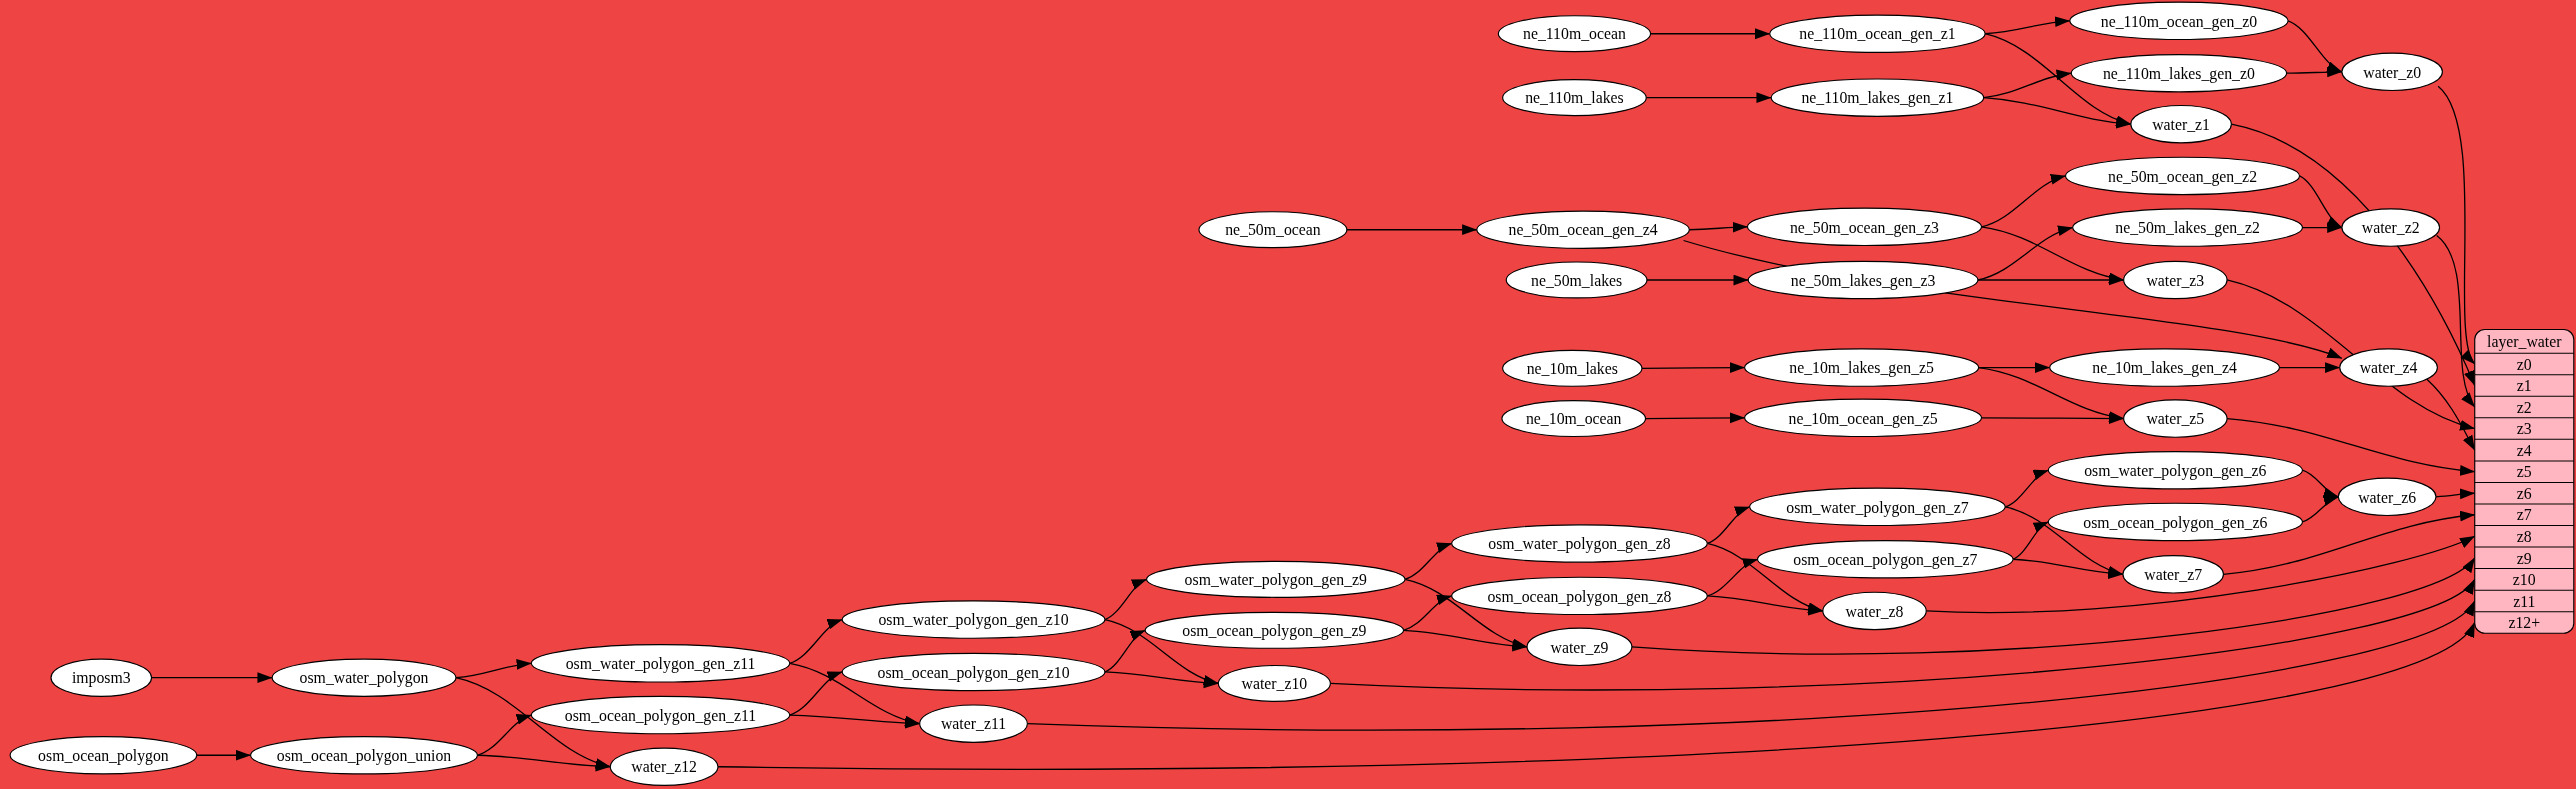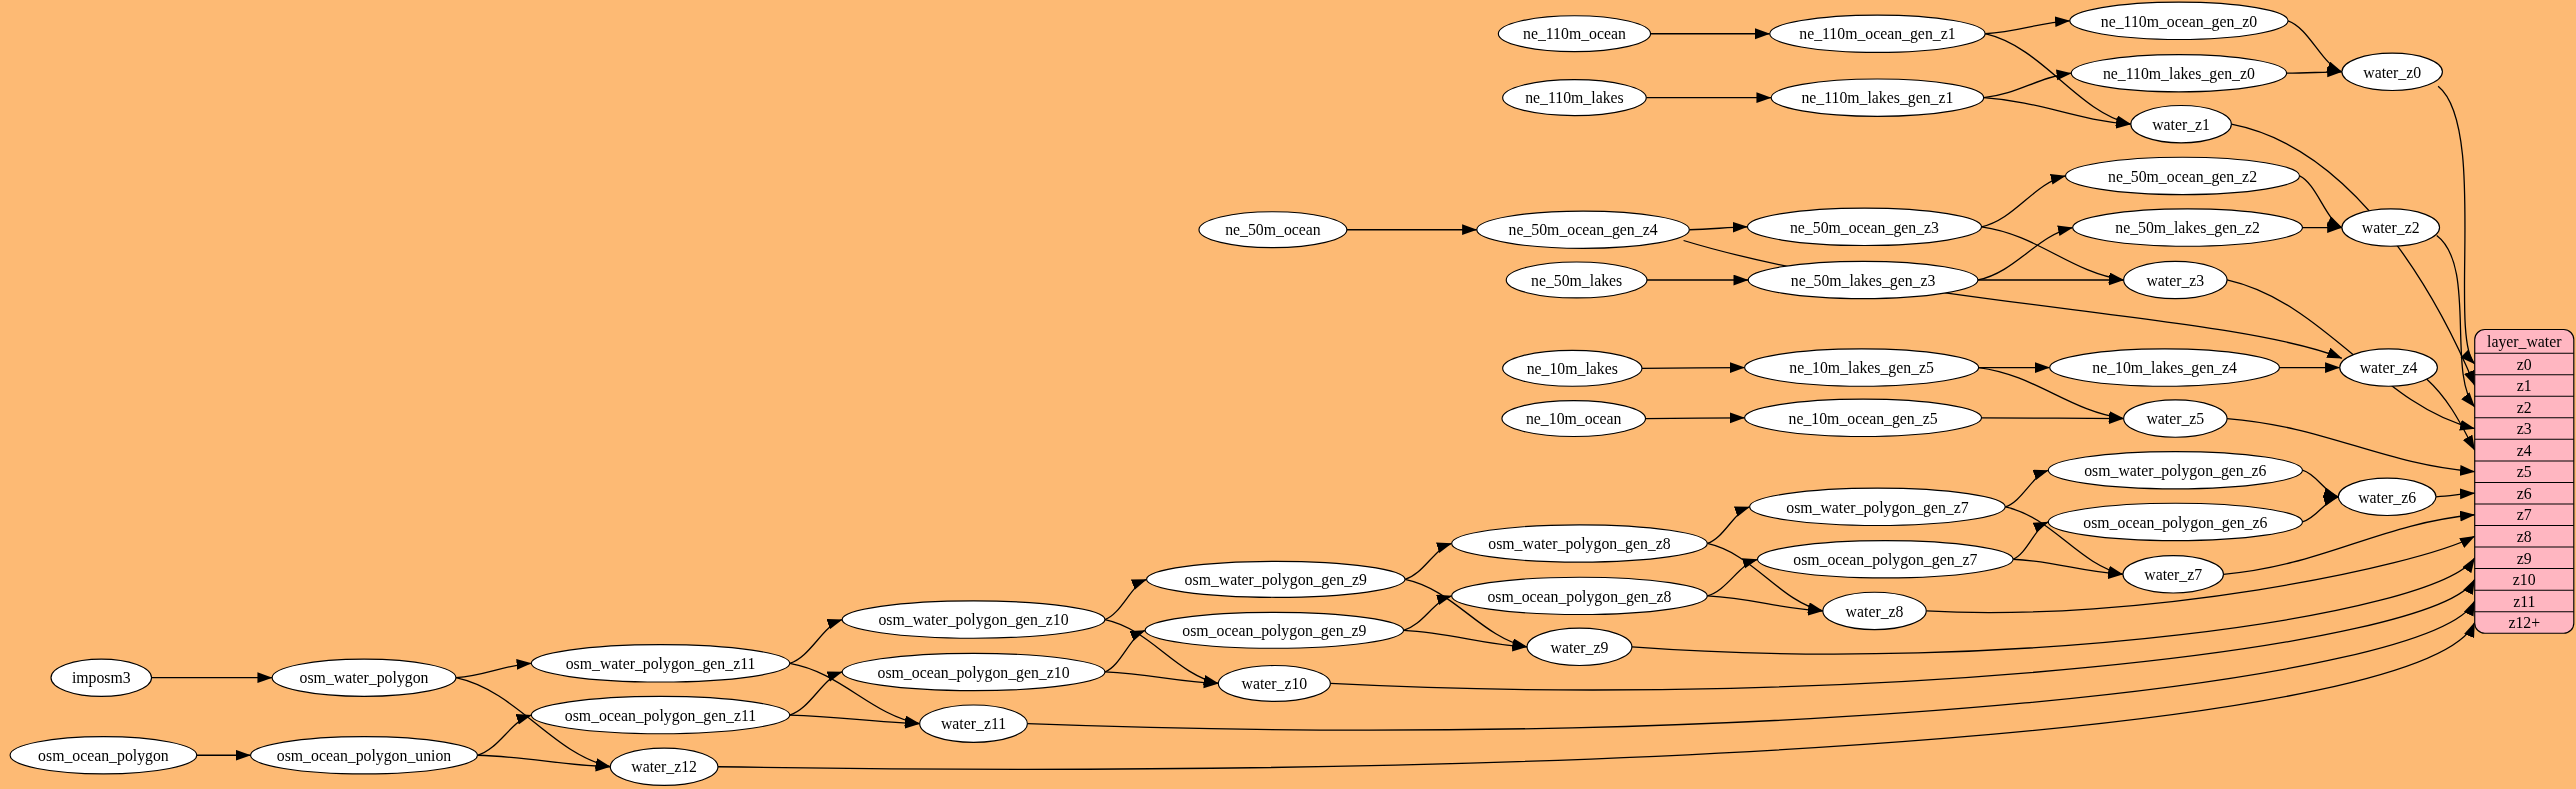--- a/index.html
+++ b/index.html
@@ -4,21 +4,21 @@
 <style>
   html, body {
     margin: 0;
     padding: 0;
     background: #ffffff;
   }
   #canvas-wrap {
     position: relative;
     width: 2576px;
     height: 789px;
-    background: #fdba74;
+    background: #ef4444;
     overflow: hidden;
   }
   svg {
     display: block;
   }
   .node-label, .table-label {
     font-family: "Liberation Serif", "DejaVu Serif", serif;
     font-size: 22px;
     fill: #000000;
   }

